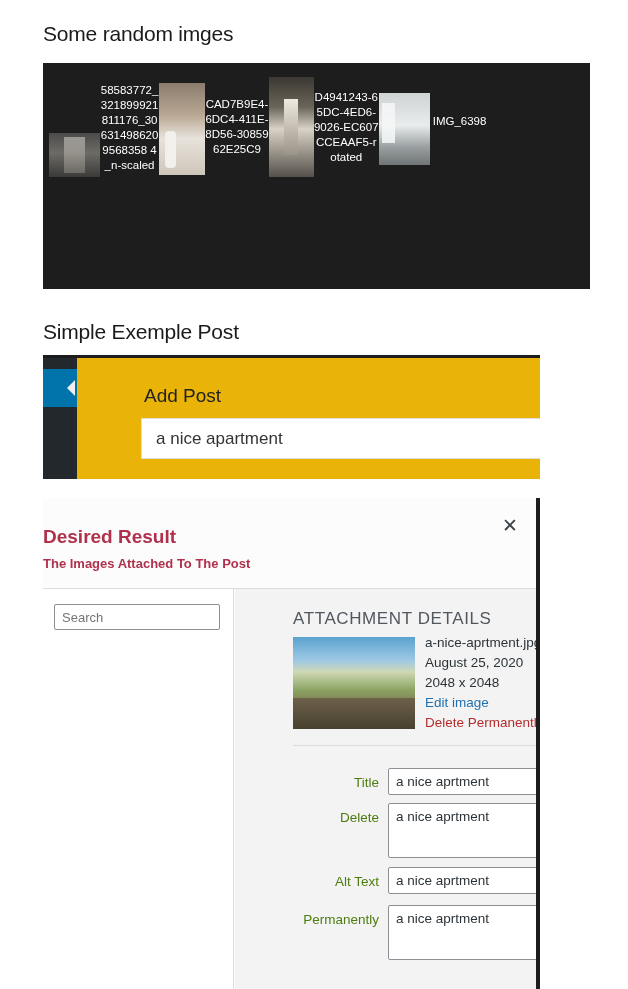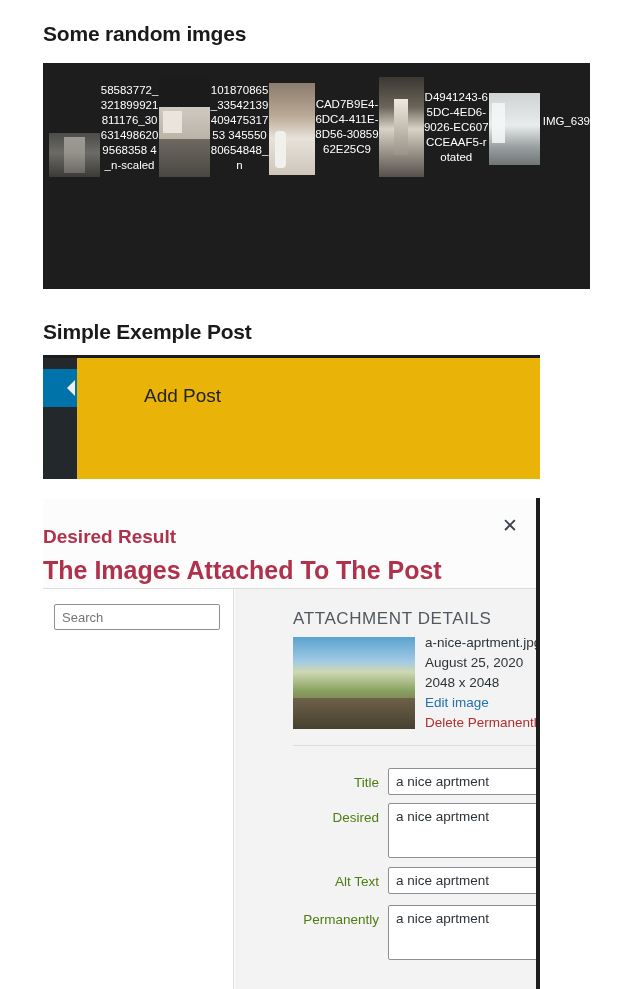--- a/index.html
+++ b/index.html
@@ -9,21 +9,21 @@
     background: #ffffff;
     font-family: "Liberation Sans", sans-serif;
     overflow: hidden;
   }
   .page { position: relative; width: 628px; height: 989px; }
 
   
   .section-title {
     position: absolute;
     font-size: 21px;
-    font-weight: bold;
+    font-weight: normal;
     color: #1a1a1a;
     letter-spacing: -0.2px;
   }
   #title-random { left: 43px; top: 22px; }
 
   .gallery-panel {
     position: absolute;
     left: 43px; top: 63px;
     width: 547px; height: 226px;
     background: #1d1d1d;
@@ -148,21 +148,21 @@
     cursor: pointer; line-height: 1;
     background: none; border: none; padding: 4px;
     font-family: "Liberation Sans", sans-serif;
   }
   .desired-title {
     position: absolute; left: 0px; top: 28px;
     font-size: 19px; font-weight: bold; color: #b0314b;
   }
   .desired-sub {
     position: absolute; left: 0px; top: 58px;
-    font-size: 25px; font-weight: bold; color: #b0314b;
+    font-size: 13px; font-weight: bold; color: #b0314b;
   }
   .modal-body {
     position: absolute; left: 0; top: 90px;
     width: 493px; height: 401px;
     border-top: 1px solid #ddd;
   }
   .modal-left {
     position: absolute; left: 0; top: 0;
     width: 191px; height: 401px;
     background: #fff;
@@ -242,24 +242,20 @@
   <div class="section-title" id="title-random">Some random imges</div>
 
   <div class="gallery-panel">
     <div class="gallery-row">
 
       <div class="g-item">
         <span class="g-thumb thumb-a"></span>
         <span class="g-cap">58583772_321899921811176_306314986209568358 4_n-scaled</span>
       </div>
 
-      <div class="g-item">
-        <span class="g-thumb thumb-b"></span>
-        <span class="g-cap">101870865_3354213940947531753 34555080654848_n</span>
-      </div>
 
       <div class="g-item">
         <span class="g-thumb thumb-c"></span>
         <span class="g-cap">CAD7B9E4-6DC4-411E-8D56-3085962E25C9</span>
       </div>
 
       <div class="g-item">
         <span class="g-thumb thumb-d"></span>
         <span class="g-cap">D4941243-65DC-4ED6-9026-EC607CCEAAF5-rotated</span>
       </div>
@@ -273,20 +269,21 @@
   </div>
 
   <div class="section-title" id="title-post">Simple Exemple Post</div>
 
   <div class="post-panel">
     <div class="post-sidebar">
       <div class="post-sidebar-active"></div>
       <div class="post-sidebar-arrow"></div>
     </div>
     <div class="post-heading">Add Post</div>
+    <input class="post-input" type="text" value="a nice apartment" style="">
 
   </div>
 
   <div class="modal">
 
     <button class="modal-close">✕</button>
 
     <div style="position:absolute;left:0px;top:0;width:493px;height:90px;">
       <div class="desired-title" style="left:0;text-align:right;">Desired Result</div>
       <div class="desired-sub" style="left:0;">The Images Attached To The Post</div>
@@ -313,21 +310,21 @@
         </div>
 
         <div class="att-divider"></div>
 
         <div class="field-row" style="top:179px;">
           <span class="field-label" style="top:6px;">Title</span>
           <input class="field-input" style="top: 0px;" type="text" value="a nice aprtment">
         </div>
 
         <div class="field-row" style="top:214px;">
-          <span class="field-label" style="top:6px;">Desired</span>
+          <span class="field-label" style="top:6px;">Delete</span>
           <textarea class="field-textarea" style="top: 0px; height: 55px;">a nice aprtment</textarea>
         </div>
 
         <div class="field-row" style="top:278px;">
           <span class="field-label" style="top:6px;">Alt Text</span>
           <input class="field-input" style="top: 0px;" type="text" value="a nice aprtment">
         </div>
 
         <div class="field-row" style="top:316px;">
           <span class="field-label" style="top:6px;">Permanently</span>

